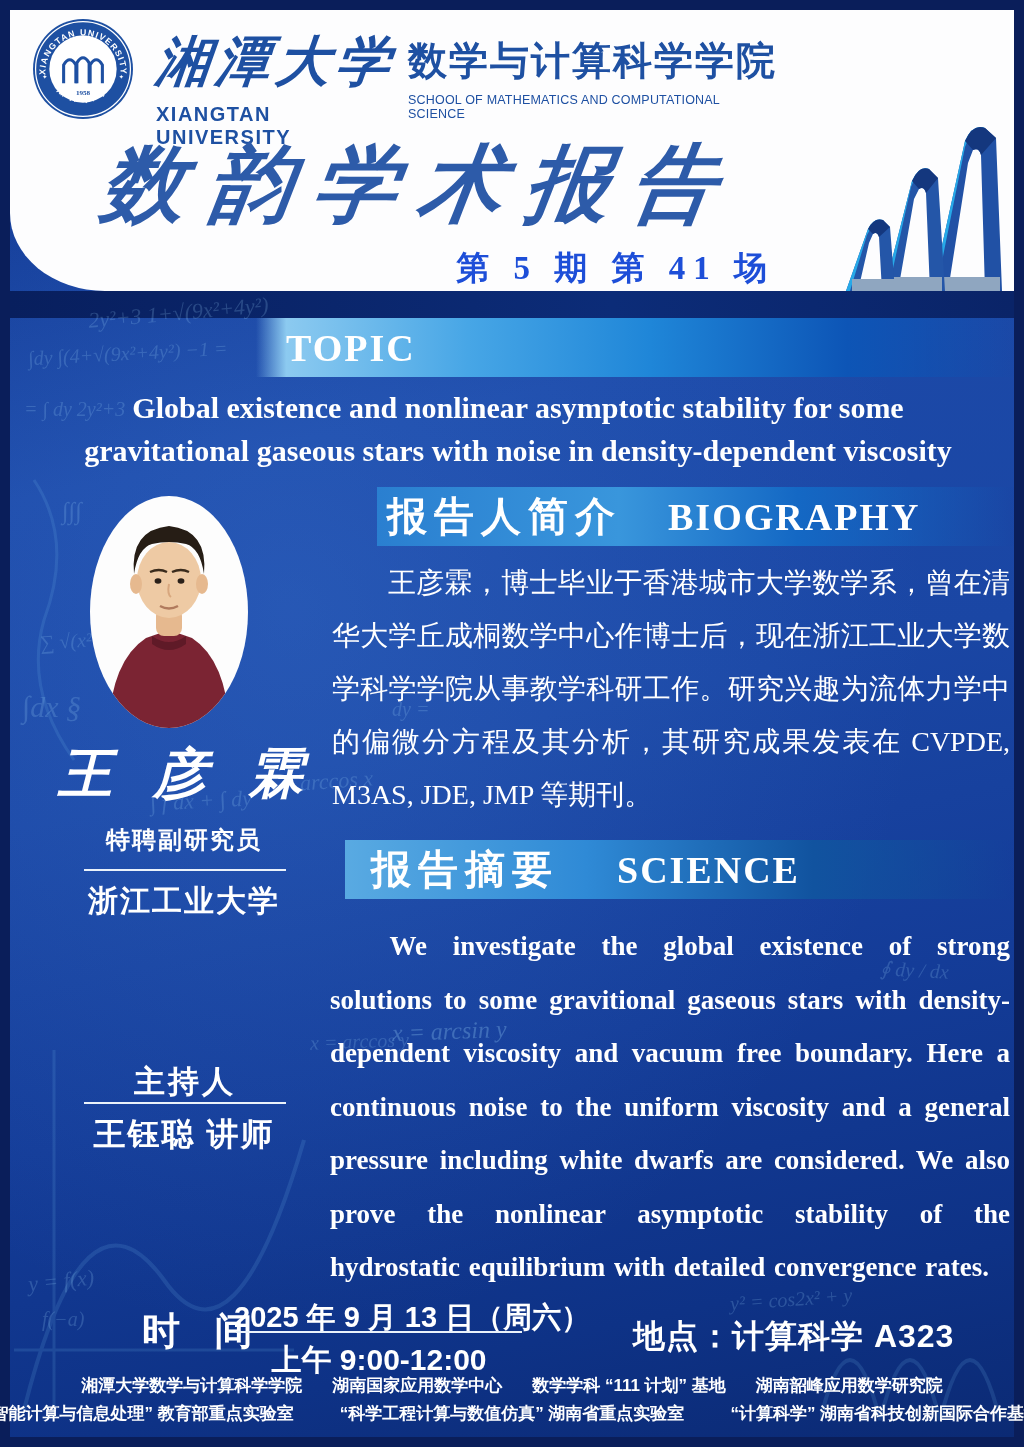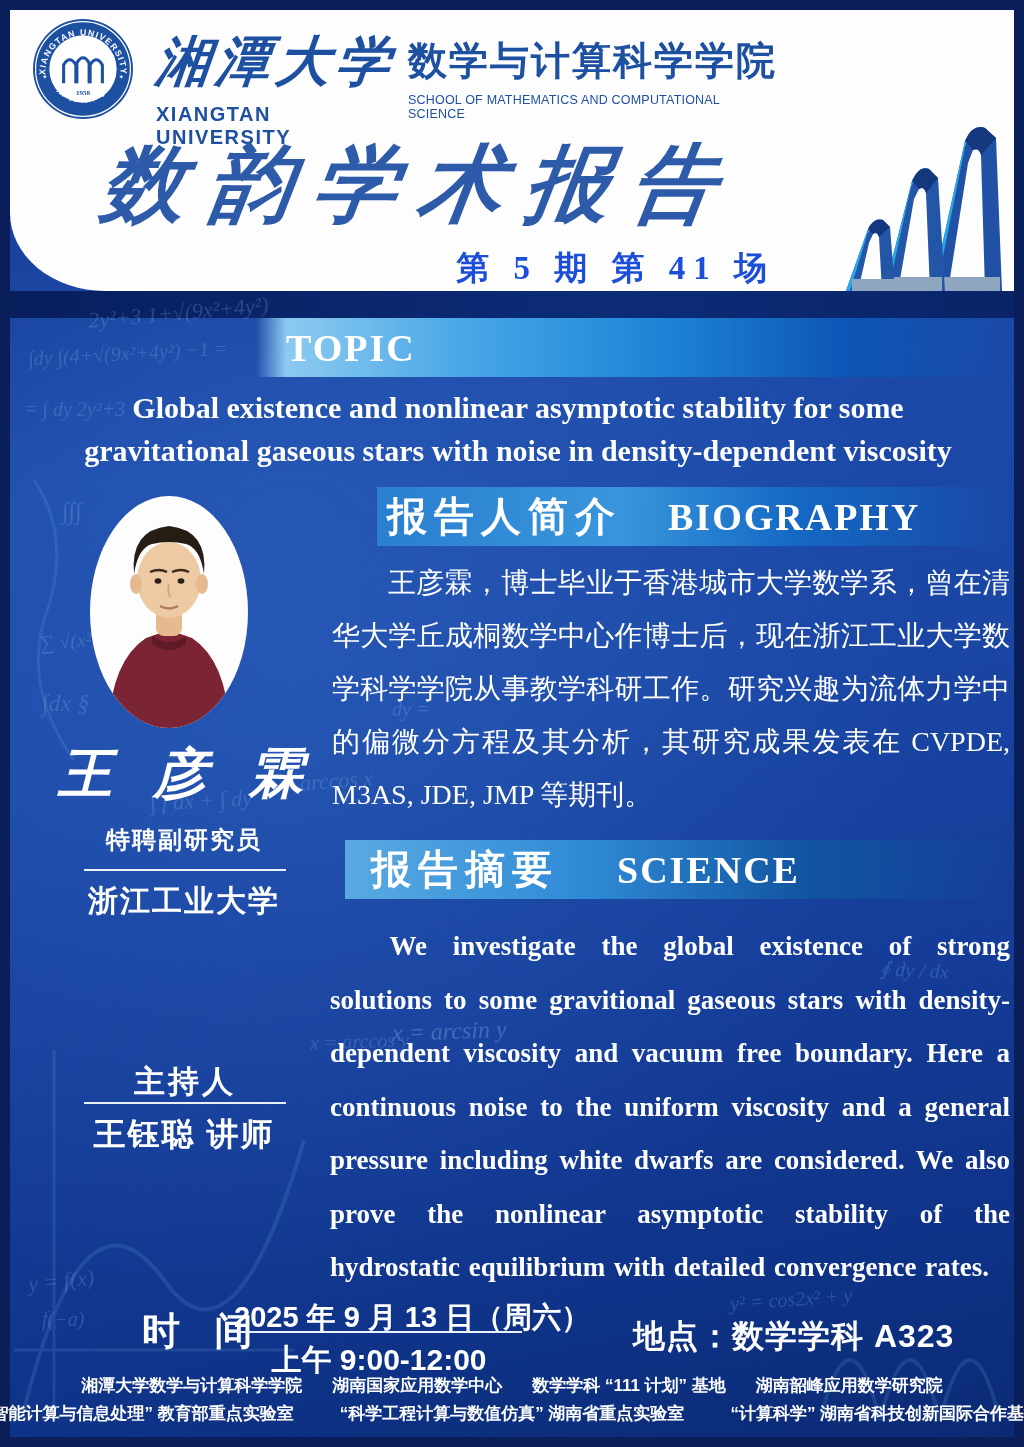--- a/index.html
+++ b/index.html
@@ -12,21 +12,21 @@
       linear-gradient(168deg,#0b2a6e 0%,#113893 10%,#1c49a8 30%,#1a46a4 50%,#143c98 70%,#0e3286 88%,#0b2a74 100%);}
   .body-topband{position:absolute;left:10px;right:10px;top:291px;height:27px;
     background:linear-gradient(90deg,#081f5e,#0c2c78 60%,#0a2468);}
   
   .doodle{position:absolute;color:rgba(150,205,245,0.22);font-family:"Liberation Serif","DejaVu Serif",serif;
           font-style:italic;white-space:nowrap;pointer-events:none;}
   .d1{left:88px;top:300px;font-size:22px;transform:rotate(-5deg);}
   .d2{left:28px;top:342px;font-size:20px;transform:rotate(-3deg);}
   .d3{left:24px;top:398px;font-size:20px;}
   .d4{left:40px;top:628px;font-size:20px;transform:rotate(-4deg);}
-  .d5{left:22px;top:690px;font-size:24px;margin-left:20px;}
+  .d5{left:22px;top:690px;font-size:30px;}
   .d6{left:392px;top:1018px;font-size:24px;transform:rotate(-2deg);color:rgba(150,205,245,0.30);}
   .d7{left:28px;top:1268px;font-size:22px;transform:rotate(-6deg);}
   .d8{left:42px;top:1308px;font-size:20px;}
   .d9{left:150px;top:788px;font-size:22px;transform:rotate(-3deg);}
   .d10{left:300px;top:768px;font-size:22px;transform:rotate(-4deg);}
   .d11{left:392px;top:698px;font-size:20px;}
   .d12{left:730px;top:1288px;font-size:20px;transform:rotate(-4deg);}
   .d13{left:880px;top:958px;font-size:20px;transform:rotate(3deg);}
   .d14{left:62px;top:498px;font-size:24px;}
   .d15{left:310px;top:1030px;font-size:20px;transform:rotate(-2deg);}
@@ -255,21 +255,21 @@
   <div class="abs-text">We investigate the global existence of strong solutions to some gravitional gaseous stars with density-dependent viscosity and vacuum free boundary. Here a continuous noise to the uniform viscosity and a general pressure including white dwarfs are considered. We also prove the nonlinear asymptotic stability of the hydrostatic equilibrium with detailed convergence rates.</div>
 
   <div class="host-label">主持人</div>
   <div class="sep-line sep2"></div>
   <div class="host-name">王钰聪  讲师</div>
 
   <div class="sched-label">时  间</div>
   <div class="sched-date">2025 年 9 月 13 日（周六）</div>
   <div class="sep-line sep3"></div>
   <div class="sched-time">上午 9:00-12:00</div>
-  <div class="location">地点：数学学科 A323</div>
+  <div class="location">地点：计算科学 A323</div>
 
   <div class="footer-row footer-row1">
     <span>湘潭大学数学与计算科学学院</span>
     <span>湖南国家应用数学中心</span>
     <span>数学学科 “111 计划” 基地</span>
     <span>湖南韶峰应用数学研究院</span>
   </div>
   <div class="footer-row footer-row2">
     <span>“智能计算与信息处理” 教育部重点实验室</span>
     <span>“科学工程计算与数值仿真” 湖南省重点实验室</span>

